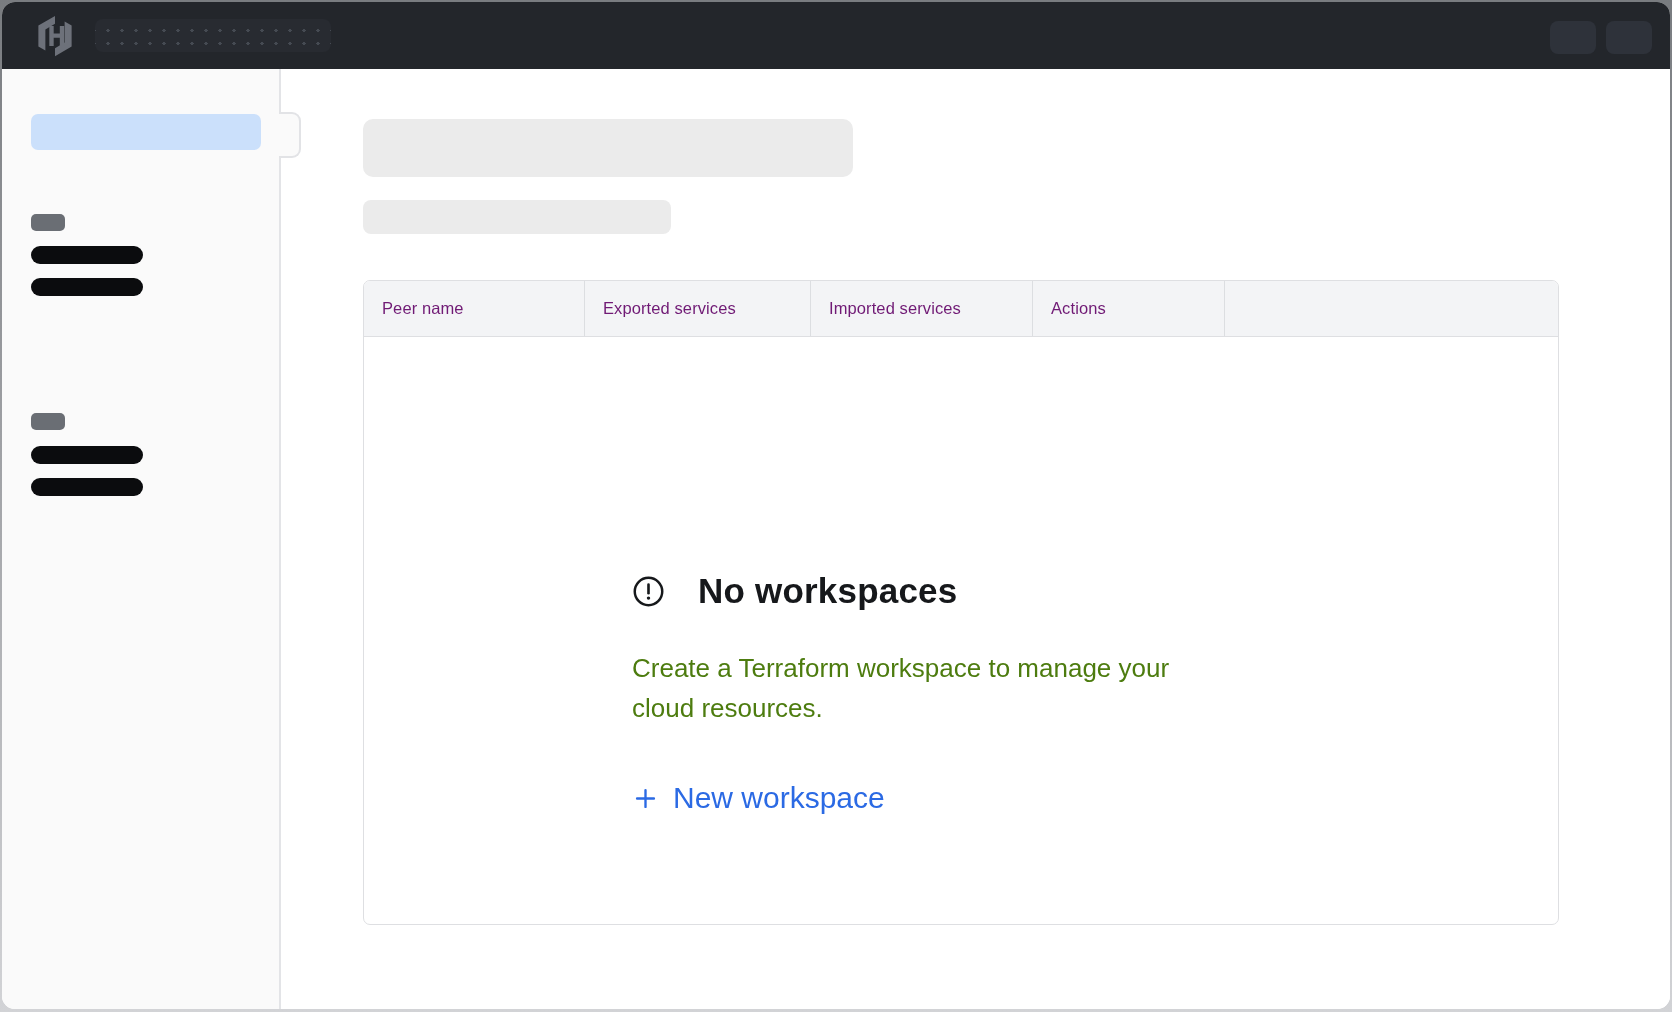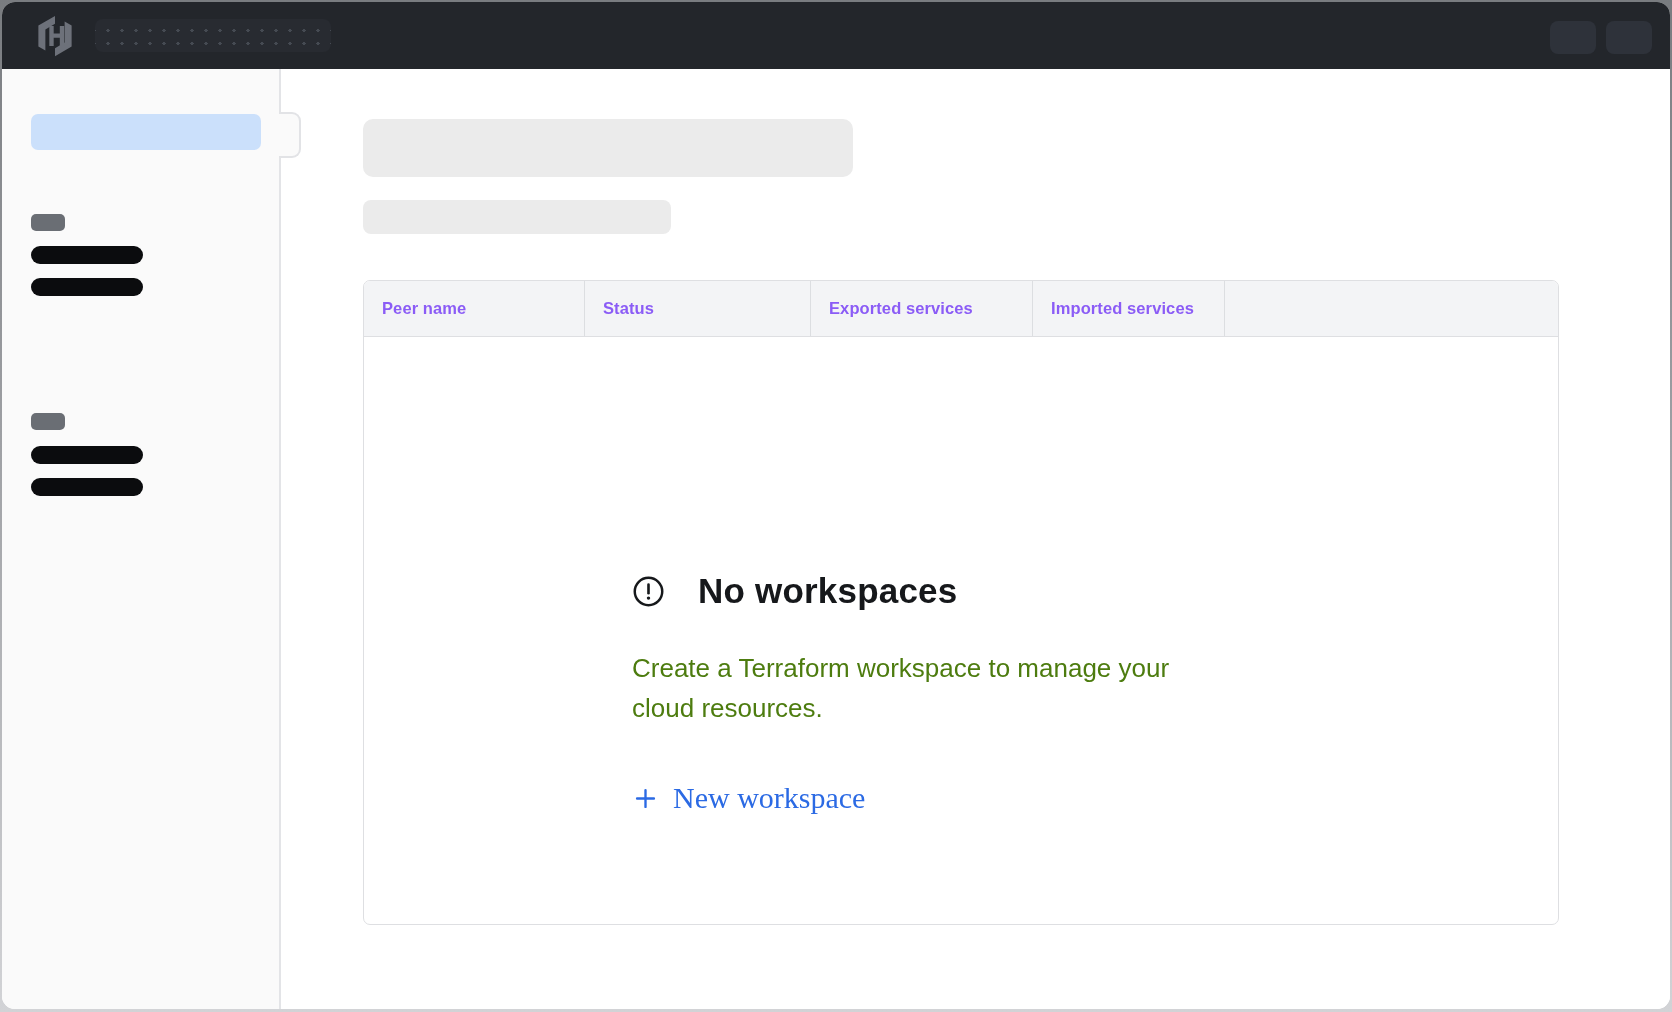--- a/index.html
+++ b/index.html
@@ -49,37 +49,37 @@
     border-radius:8px; background:#ebebeb; }
   
   .table-card{
     position:absolute; left:80px; top:211px; width:1196px; height:645px;
     border:1px solid #dedfe2; border-radius:7px; background:#ffffff;
   }
   .thead{ display:flex; height:56px; background:#f3f4f6; border-bottom:1px solid #dedfe2;
     border-radius:6px 6px 0 0; overflow:hidden; }
   .th{
     display:flex; align-items:center; padding-left:18px;
-    font-size:16.5px; font-weight:700; color:#8b5cf6; letter-spacing:0.1px;
+    font-size:16.5px; font-weight:400; color:#701a75; letter-spacing:0.1px;
     border-right:1px solid #dcdee1; flex:0 0 auto;
   }
   .th:nth-child(1){ width:221px; } .th:nth-child(2){ width:226px; }
   .th:nth-child(3){ width:222px; } .th:nth-child(4){ width:192px; }
   .th:nth-child(5){ width:193px; } .th:nth-child(6){ flex:1 1 auto; border-right:none; }
   .tbody{ position:relative; height:588px; }
   
   .empty{ position:absolute; left:268px; top:234px; width:640px; }
   .es-row{ display:flex; align-items:center; gap:33px; }
   .es-icon{ width:33px; height:33px; flex:0 0 auto; }
   .es-title{ font-size:35px; font-weight:700; color:#16181b; letter-spacing:0.2px; }
   .es-desc{ margin-top:37px; max-width:600px; font-size:26px; line-height:40px; color:#4d7c0f; }
   .es-action{
     margin-top:53px; display:inline-flex; align-items:center; gap:14px;
     font-size:30px; font-weight:500; color:#2b6ae4; cursor:pointer;
-    background:none; border:none; font-family:Liberation Serif, serif; padding:0;
+    background:none; border:none; font-family:Liberation Sans, sans-serif; padding:0;
   }
   .plus{ width:27px; height:27px; flex:0 0 auto; }
 </style>
 </head>
 <body>
 
 <div class="window">
 
   <div class="topbar">
     <svg class="logo" viewBox="0 0 44 48">
@@ -105,23 +105,23 @@
   </div>
   <div class="tab-bump"></div>
 
   <div class="main">
     <div class="title-skel"></div>
     <div class="subtitle-skel"></div>
 
     <div class="table-card">
       <div class="thead">
         <div class="th">Peer name</div>
-        <div class="th">Status</div>
         <div class="th">Exported services</div>
         <div class="th">Imported services</div>
+        <div class="th">Actions</div>
       </div>
 
       <div class="tbody">
         <div class="empty">
           <div class="es-row">
             <svg class="es-icon" viewBox="0 0 24 24">
               <circle cx="12" cy="12" r="10" fill="none" stroke="#16181b" stroke-width="1.8"></circle>
               <line x1="12" y1="7" x2="12" y2="13.2" stroke="#16181b" stroke-width="1.9" stroke-linecap="round"></line>
               <circle cx="12" cy="16.8" r="1.25" fill="#16181b"></circle>
             </svg>

